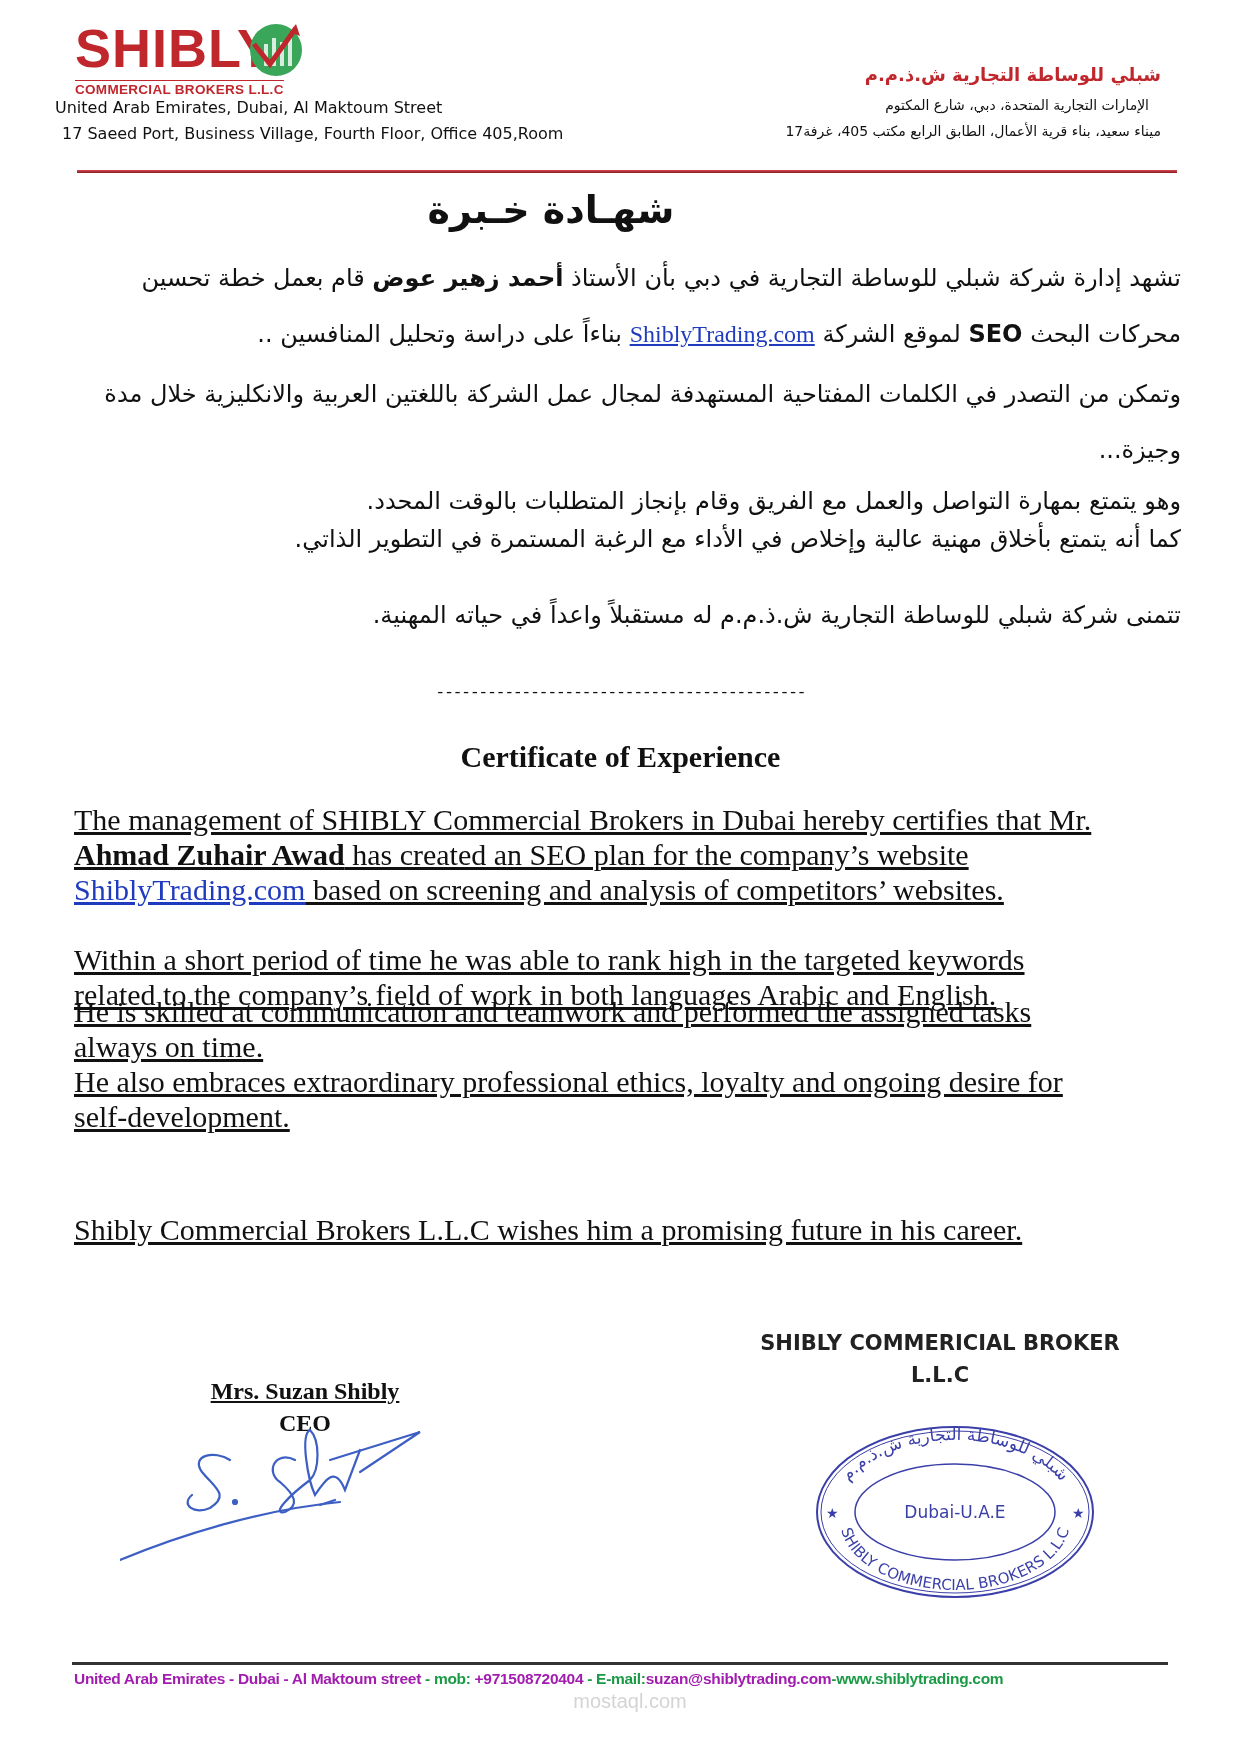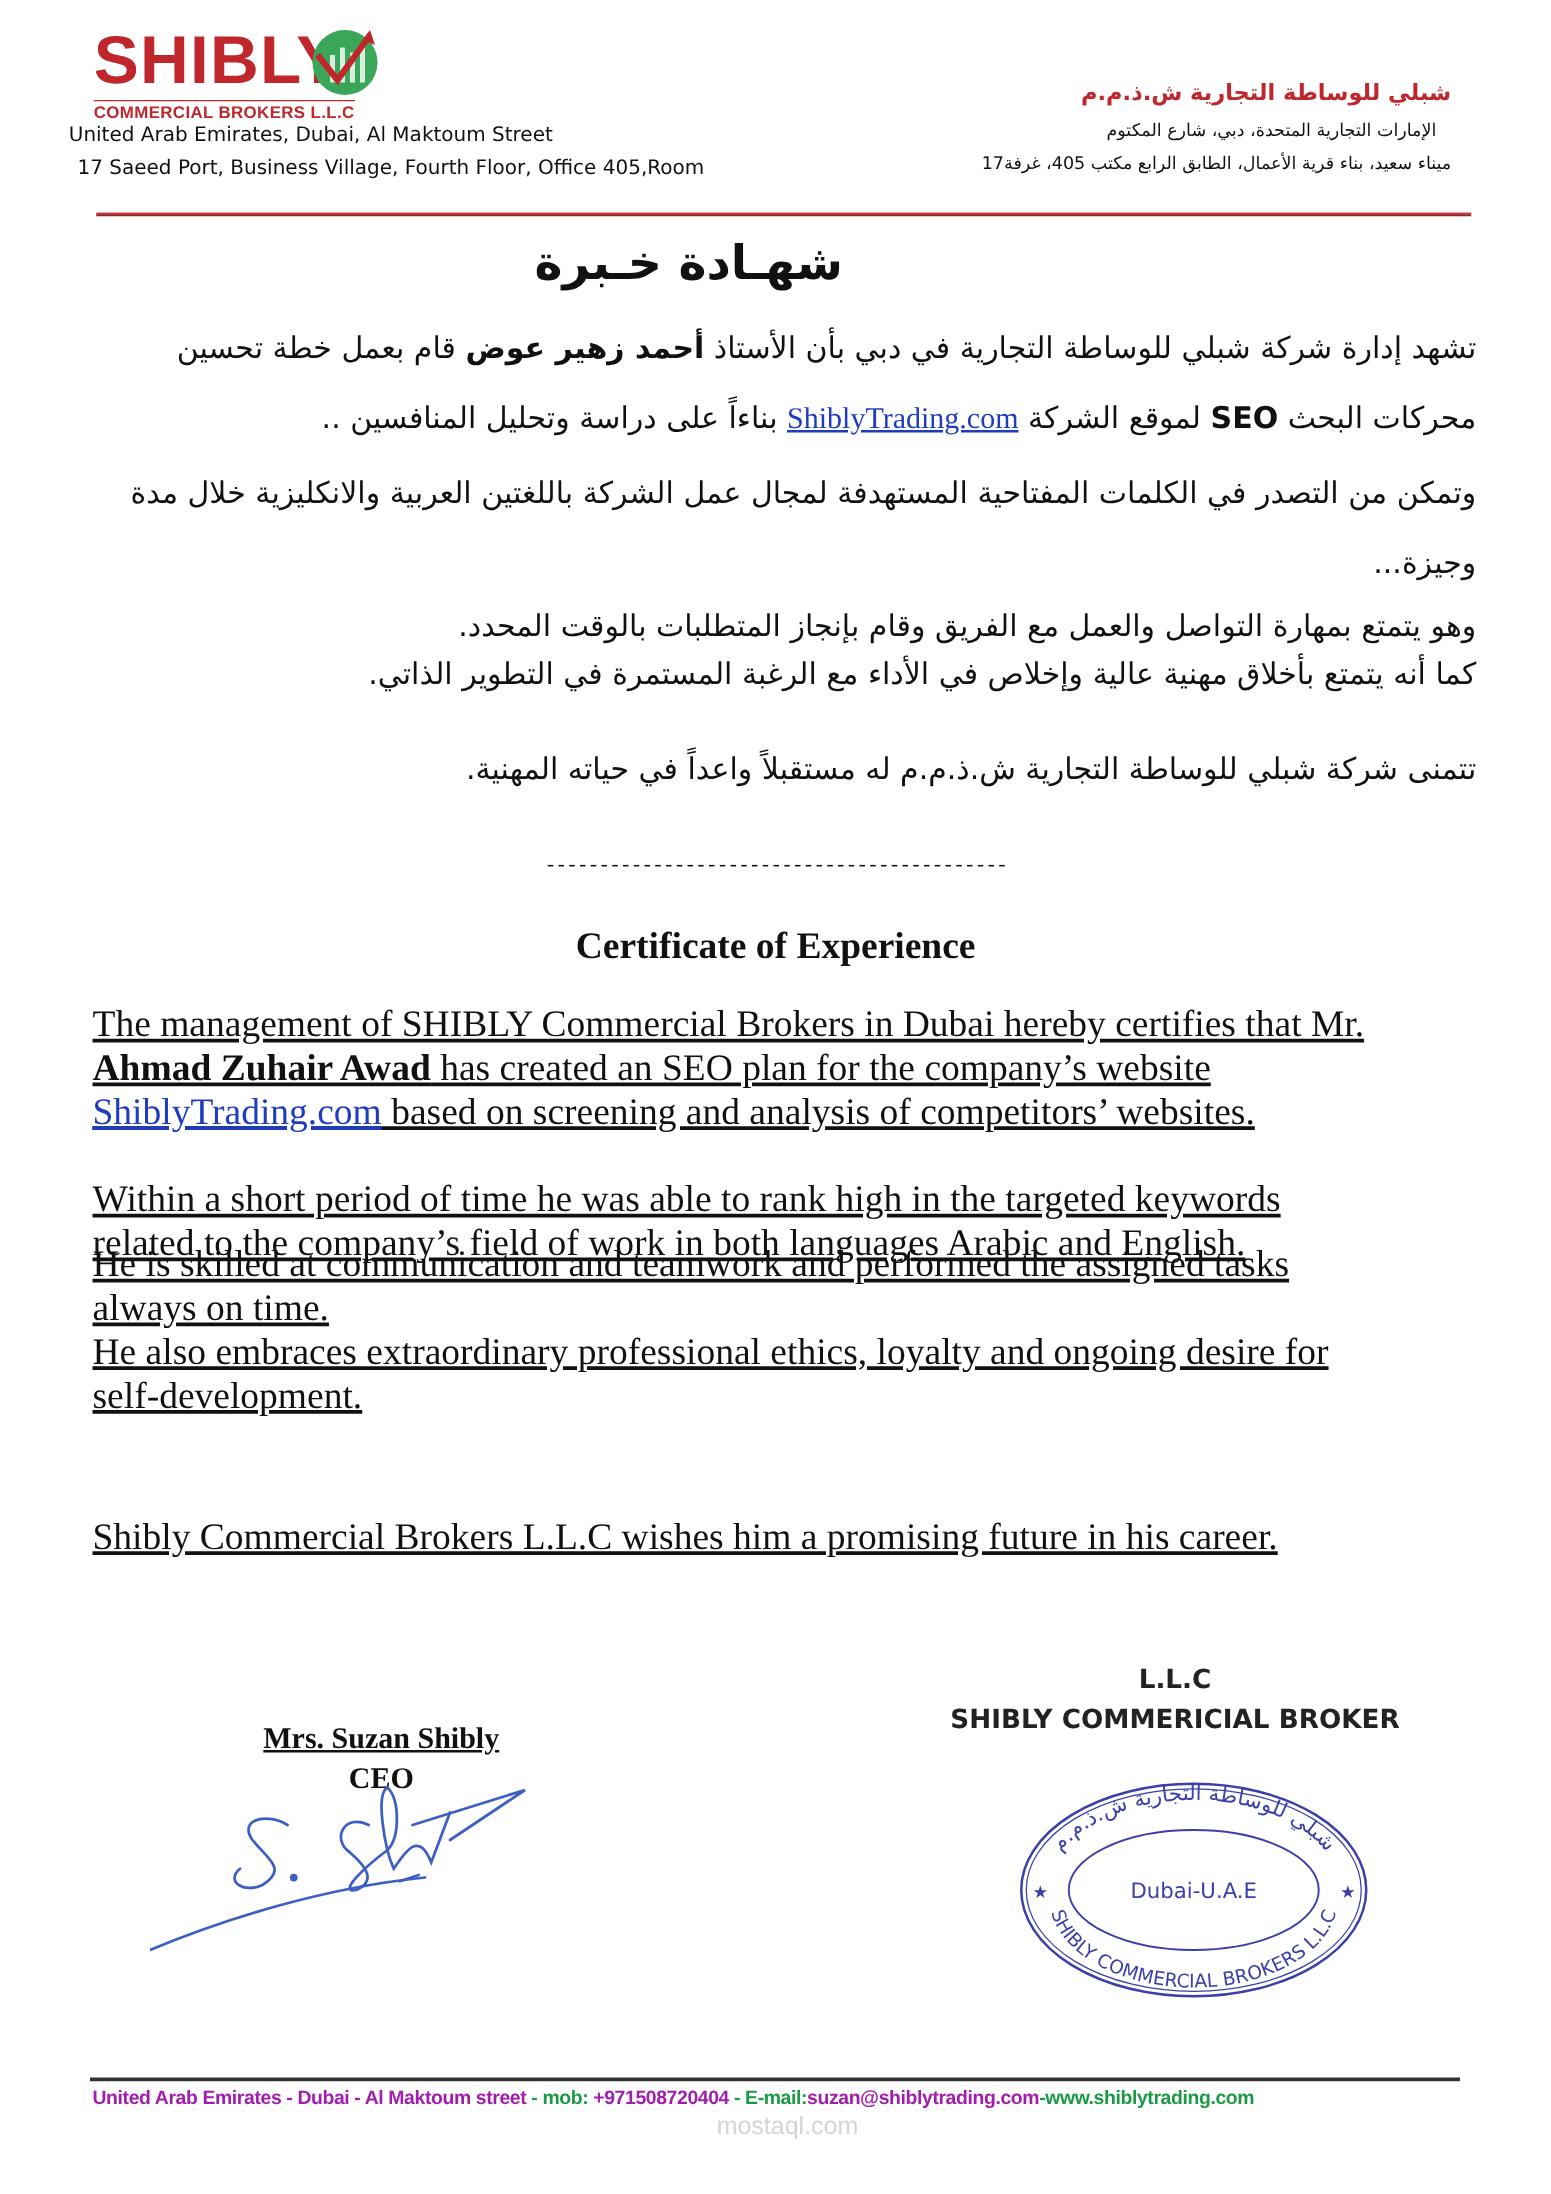--- a/index.html
+++ b/index.html
@@ -103,22 +103,22 @@
 </div>
 
 <div class="abs en-p" style="top:1212px;">Shibly Commercial Brokers L.L.C wishes him a promising future in his career.</div>
 
 <div class="abs sig-name">
   <div class="u">Mrs. Suzan Shibly</div>
   <div>CEO</div>
 </div>
 
 <div class="abs company-sign">
+  <div>SHIBLY COMMERICIAL BROKER</div>
   <div>L.L.C</div>
-  <div>SHIBLY COMMERICIAL BROKER</div>
 </div>
 
 <div class="abs signature">
   <svg width="360" height="170" viewBox="0 0 360 170">
     <g fill="none" stroke="#3d5fc4" stroke-width="2.2" stroke-linecap="round">
       <path d="M110,60 C95,50 70,55 82,72 C95,88 110,95 90,108 C75,115 60,105 72,95"></path>
       <circle cx="115" cy="102" r="2" fill="#3d5fc4"></circle>
       <path d="M175,60 C155,50 145,72 160,82 C175,95 180,105 165,112 C150,115 170,95 190,80 C200,70 200,40 190,30 C180,35 188,80 195,95 C205,80 215,65 225,90 L240,50"></path>
       <path d="M210,60 L300,32 L240,72"></path>
       <path d="M0,160 C60,135 140,110 220,102"></path>

